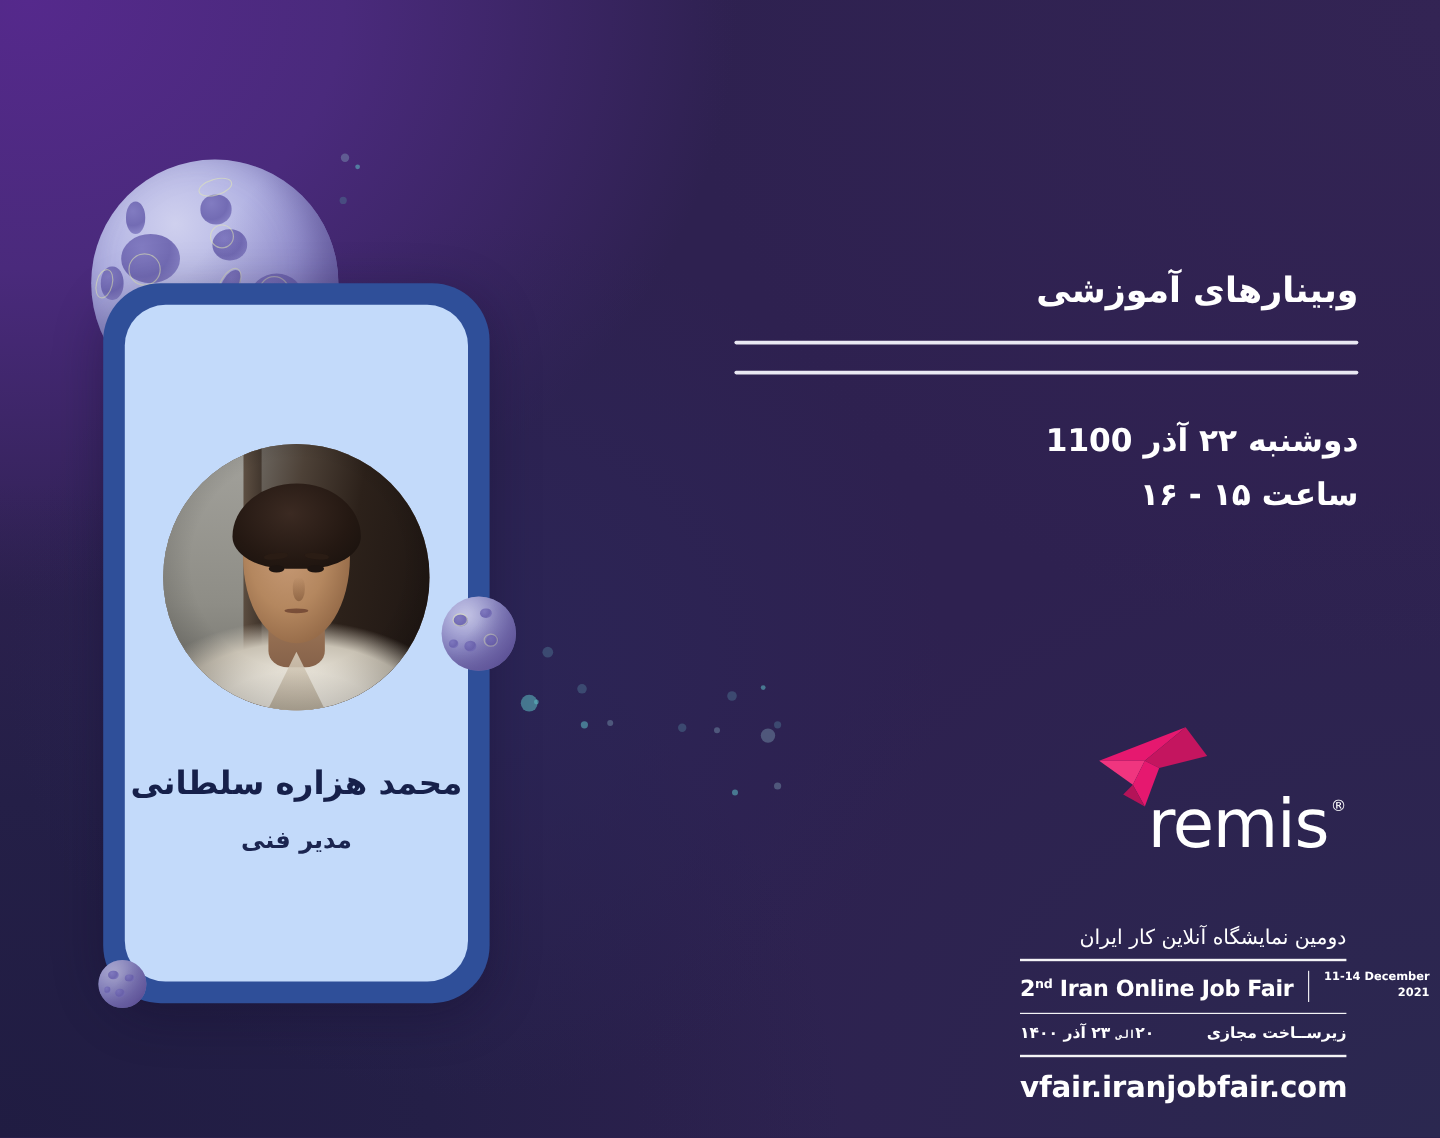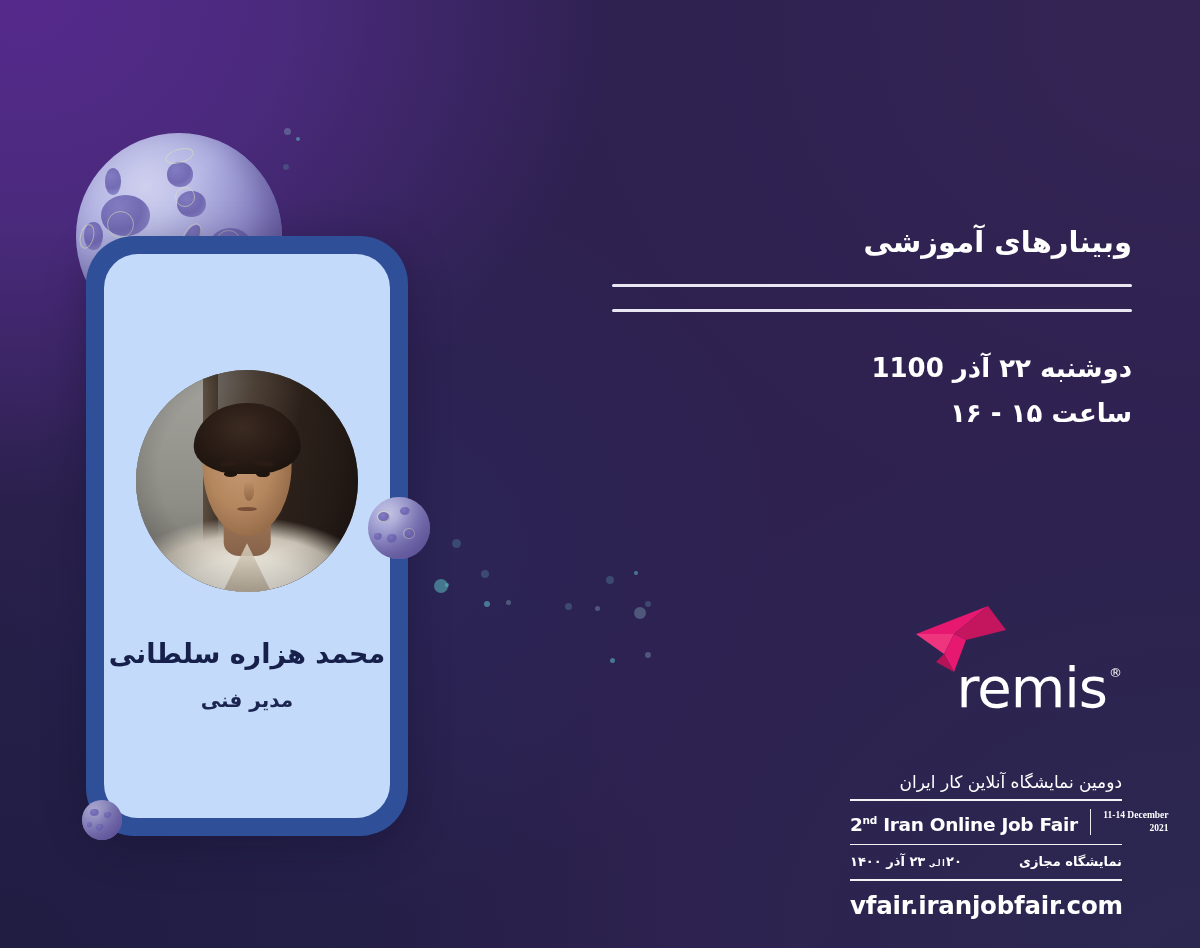--- a/index.html
+++ b/index.html
@@ -314,21 +314,20 @@
   #fair-sep{
     width:1.6px; height:26px;
     background:#ffffff; opacity:.9;
     flex:0 0 auto;
   }
   #fair-en-dates{
     font-size:9.5px;
     font-weight:700;
     line-height:1.35;
     white-space:nowrap;
-    font-family:Liberation Serif, serif;
   }
   #fair-row-fa{
     display:flex;
     align-items:center;
     justify-content:space-between;
     padding:3px 0 4px;
   }
   #fair-fa-dates, #fair-fa-mode{
     font-size:13px;
     font-weight:700;
@@ -485,21 +484,21 @@
       <div id="fair-sep"></div>
       <div id="fair-en-dates">
         <div>11-14 December</div>
         <div>2021</div>
       </div>
     </div>
 
     <div class="fair-rule"></div>
 
     <div id="fair-row-fa">
-      <div id="fair-fa-mode">نمایشگاه مجازی</div>
+      <div id="fair-fa-mode">زیرســاخت مجازی</div>
       <div id="fair-fa-dates"><span>۲۰</span><span class="tiny">الی</span>&nbsp;<span>۲۳ آذر ۱۴۰۰</span></div>
     </div>
 
     <div class="fair-rule"></div>
 
     <div id="fair-url">vfair.iranjobfair.com</div>
   </div>
 
 </div>
 

